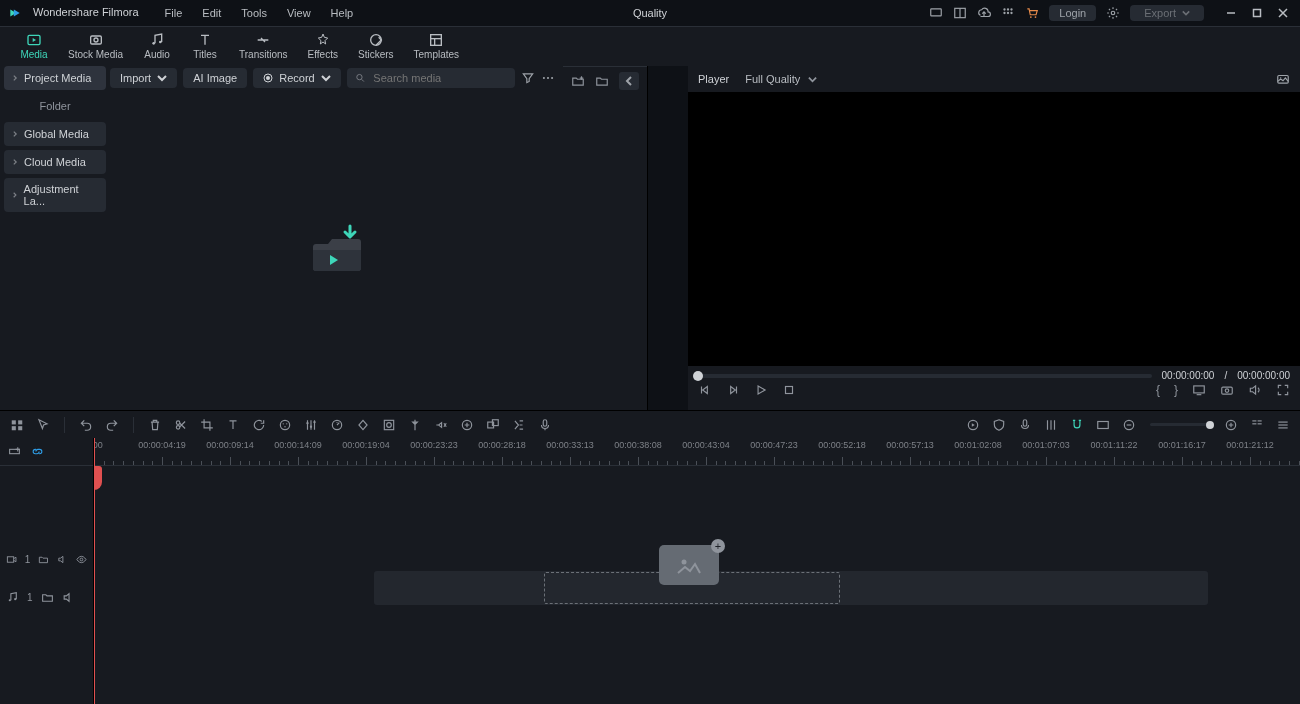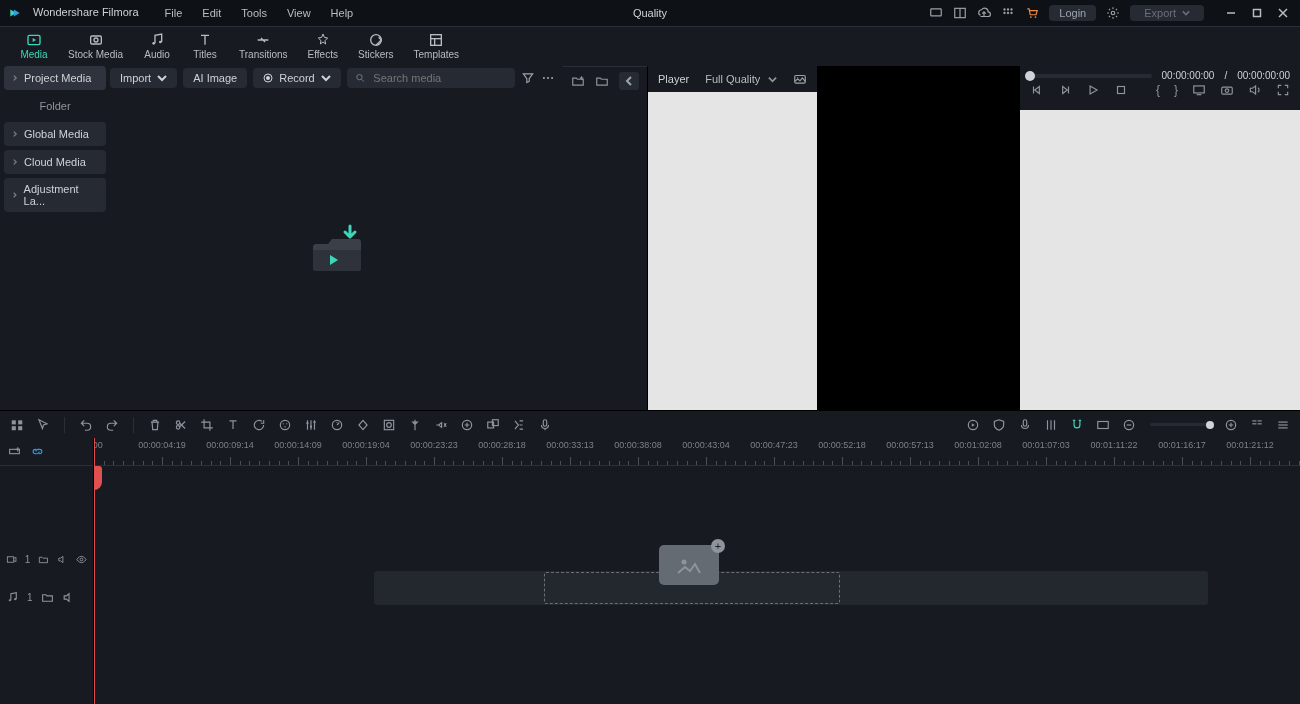--- a/index.html
+++ b/index.html
@@ -39,21 +39,21 @@
   
   .ribbon{height:40px;background:var(--bg-1);display:flex;align-items:flex-end;padding:4px 10px;border-top:1px solid var(--border);}
   .ribbon-tab{display:flex;flex-direction:column;align-items:center;justify-content:center;padding:2px 10px;min-width:48px;color:#b9bdc2;gap:1px;}
   .ribbon-tab.active{color:var(--accent);}
   .ribbon-ic{width:16px;height:16px;}
   .ribbon-label{font-size:10px;}
   
   
   .middle{display:flex;height:344px;}
   .panel-media{width:648px;background:var(--bg-1);display:flex;flex-direction:row;border-right:1px solid #000;}
-  .panel-player{flex:1;background:#e5e5e5;display:flex;flex-direction:row;}
+  .panel-player{flex:1;background:#f0abfc;display:flex;flex-direction:column;margin-left:40px;}
   .sidebar{width:110px;display:flex;flex-direction:column;gap:4px;padding:0px 4px 4px 4px;}
   .side-btn{background:var(--bg-3);border-radius:4px;padding:5px 8px;font-size:11px;color:#cfd2d6;display:flex;align-items:center;gap:6px;min-height:24px;}
   .side-btn.plain{background:transparent;justify-content:center;color:#8f949c;}
   .side-btn .caret{width:6px;height:6px;color:#7d8187;}
   .media-body{flex:1;display:flex;}
   .media-right{flex:1;display:flex;flex-direction:column;}
   .right-toolbar{display:flex;align-items:center;gap:6px;padding:2px 8px 4px 0;}
   .pill{background:var(--bg-3);border-radius:4px;padding:4px 10px;font-size:11px;color:#cfd2d6;display:flex;align-items:center;gap:6px;}
   .pill .mini-ic{width:10px;height:10px;}
   .search-wrap{flex:1;background:var(--bg-3);border-radius:4px;display:flex;align-items:center;padding:3px 8px;gap:6px;color:#7d8187;min-width:120px;}

